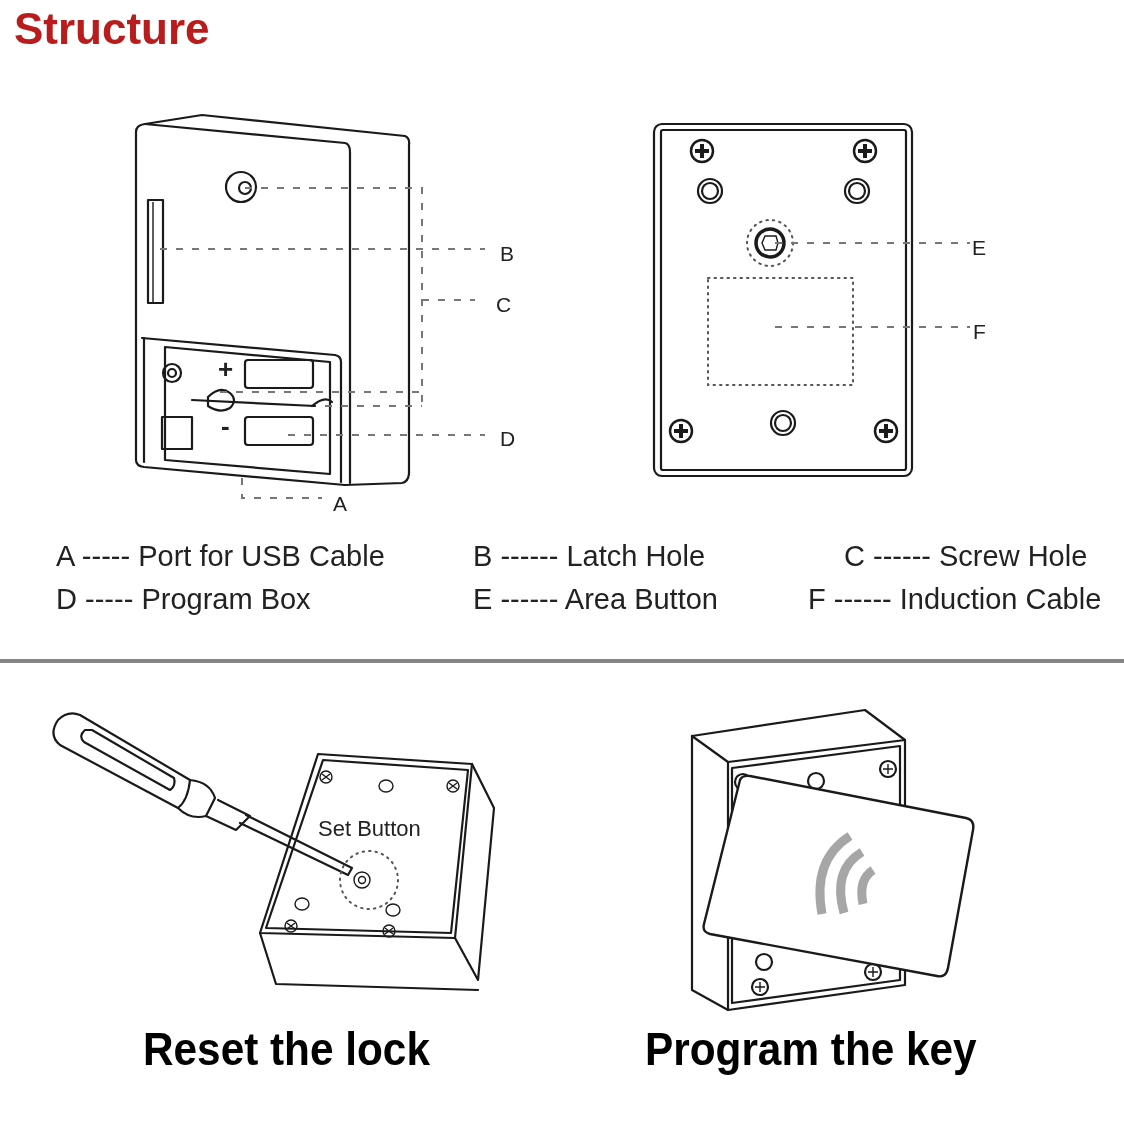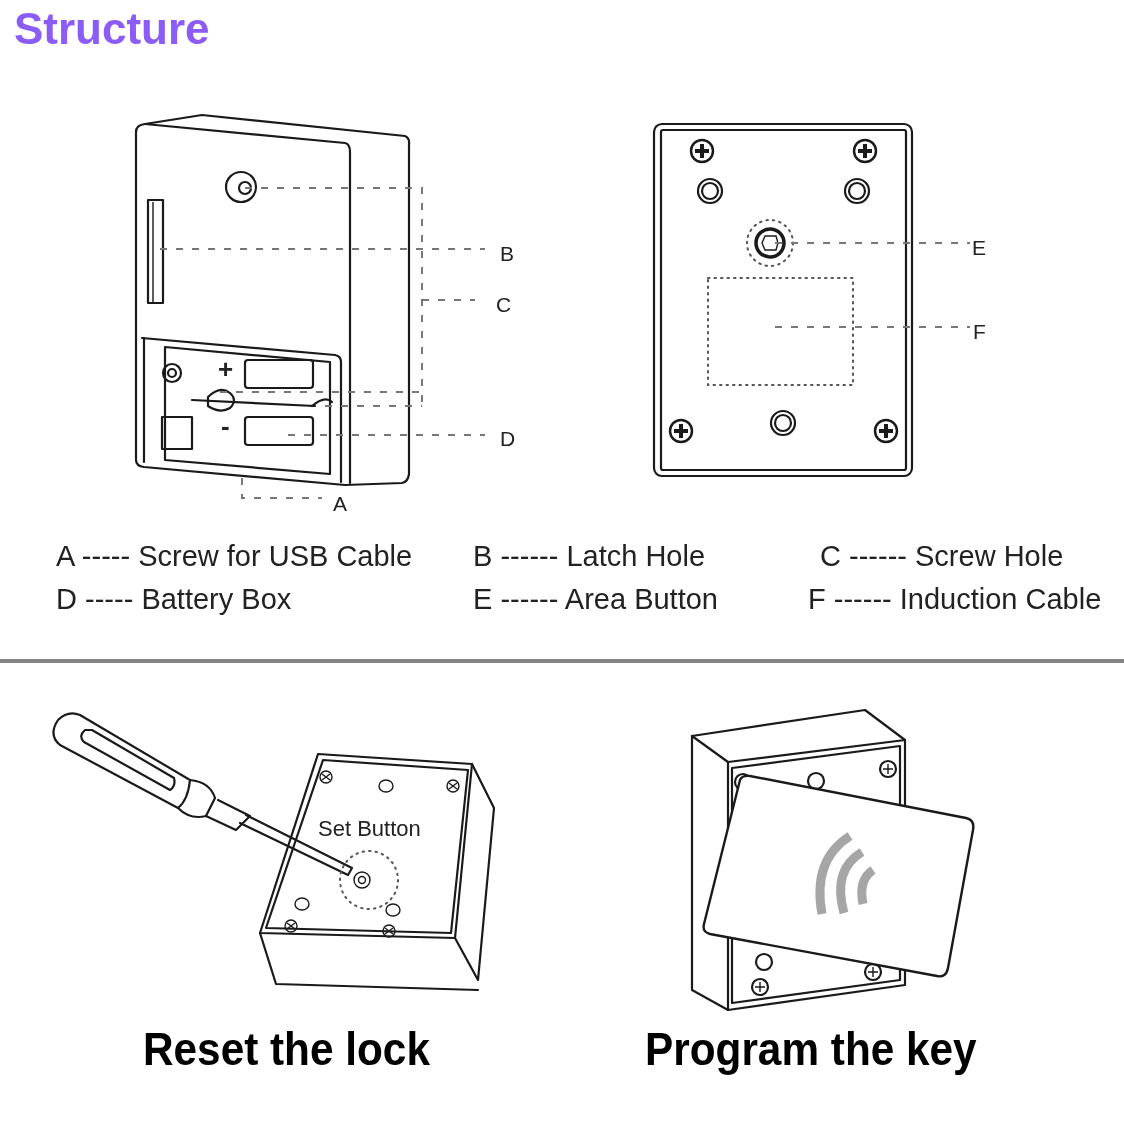--- a/index.html
+++ b/index.html
@@ -1,18 +1,18 @@
 <!DOCTYPE html>
 <html><head>
 <meta charset="utf-8">
 <style>
   html,body{margin:0;padding:0;background:#fff;}
   body{width:1124px;height:1124px;position:relative;overflow:hidden;font-family:"Liberation Sans",sans-serif;color:#1a1a1a;}
   .abs{position:absolute;}
-  .title{left:14px;top:4px;font-size:44px;font-weight:bold;color:#8b5cf6;letter-spacing:0px;}
+  .title{left:14px;top:4px;font-size:44px;font-weight:bold;color:#b91c1c;letter-spacing:0px;}
   svg{position:absolute;overflow:visible;}
   .lbl{font-family:"Liberation Sans",sans-serif;font-size:21px;fill:#222;}
   .legend{font-size:29px;color:#222;white-space:nowrap;}
   .divider{left:0;top:659px;width:1124px;height:4px;background:#858585;}
   .caption{font-size:46px;font-weight:bold;color:#000;white-space:nowrap;transform:scaleX(0.92);transform-origin:left top;}
   .setbtn{font-family:"Liberation Sans",sans-serif;font-size:22px;fill:#222;}
   .ln{fill:none;stroke:#1a1a1a;stroke-width:2.2;stroke-linejoin:round;stroke-linecap:round;}
   .thin{fill:none;stroke:#1a1a1a;stroke-width:1.4;}
   .dash{fill:none;stroke:#777;stroke-width:2;stroke-dasharray:7 9;}
   .dot{fill:none;stroke:#555;stroke-width:2;stroke-dasharray:1.5 5;stroke-linecap:round;}
@@ -92,36 +92,36 @@
   <rect class="dot" x="68" y="168" width="145" height="107"></rect>
   <path class="dash" d="M135 133 L330 133"></path>
   <path class="dash" d="M135 217 L330 217"></path>
   <text class="lbl" x="332" y="145">E</text>
   <text class="lbl" x="333" y="229">F</text>
 </svg>
 
 <div class="abs legend" style="left:56px;top:540px;">
   <span>A</span>
   <span>-----</span>
-  <span>Screw for USB Cable</span>
+  <span>Port for USB Cable</span>
 </div>
 <div class="abs legend" style="left:473px;top:540px;">
   <span>B</span>
   <span>------</span>
   <span>Latch Hole</span>
 </div>
-<div class="abs legend" style="left:820px;top:540px;text-align:right;">
+<div class="abs legend" style="left:844px;top:540px;text-align:right;">
   <span>C</span>
   <span>------</span>
   <span>Screw Hole</span>
 </div>
 <div class="abs legend" style="left:56px;top:583px;">
   <span>D</span>
   <span>-----</span>
-  <span>Battery Box</span>
+  <span>Program Box</span>
 </div>
 <div class="abs legend" style="left:473px;top:583px;">
   <span>E</span>
   <span>------</span>
   <span>Area Button</span>
 </div>
 <div class="abs legend" style="left:808px;top:583px;">
   <span>F</span>
   <span>------</span>
   <span>Induction Cable</span>

